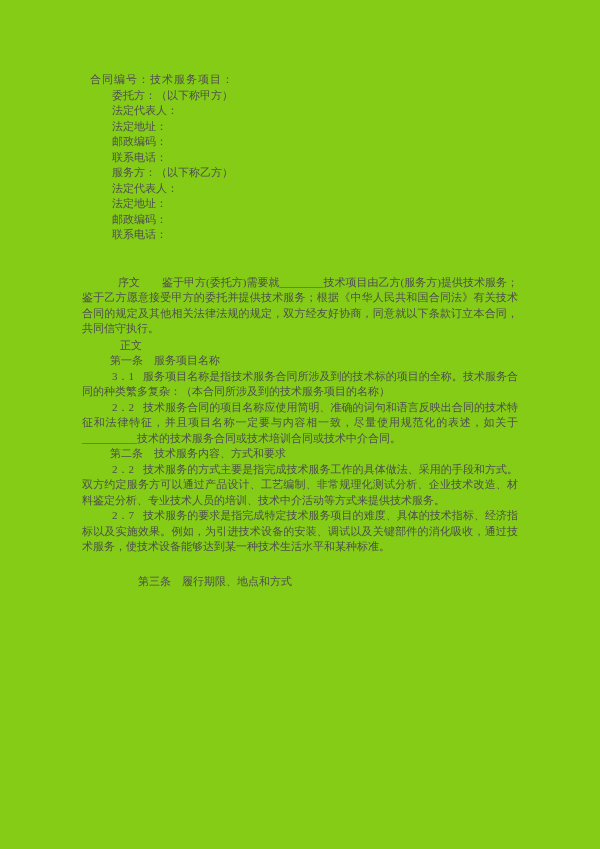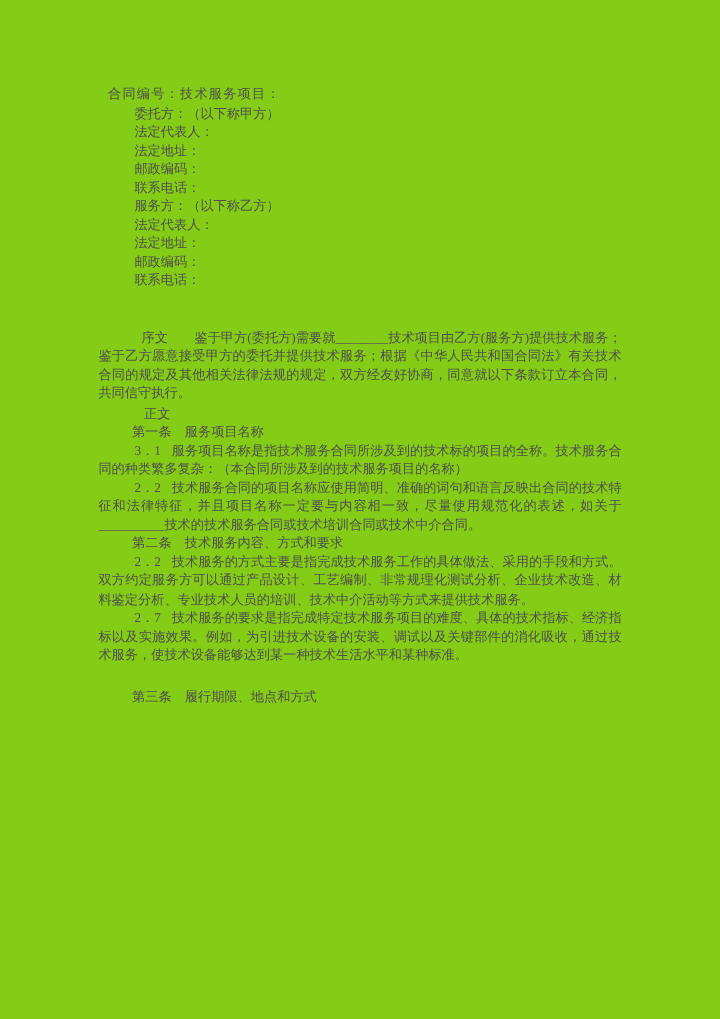--- a/index.html
+++ b/index.html
@@ -28,21 +28,21 @@
     text-indent: 36px;
     margin-bottom: 1px;
   }
   .label-gap { display: inline-block; width: 22px; }
   
   .section-label { text-indent: 38px; font-family: Liberation Serif, serif; }
   .article-title { text-indent: 28px; }
   .clause { text-align: justify; text-indent: 30px; }
   .cnum { margin-right: 9px; }
   .article-2 { }
-  .article-3 { margin-top: 19px; }
+  .article-3 { margin-top: 19px; margin-left: 28px; }
 </style>
 </head>
 <body>
 
 <div class="page">
 
   <header class="head">
     <p class="hl hl-first">合同编号：技术服务项目：</p>
     <p class="hl">委托方：（以下称甲方）</p>
     <p class="hl">法定代表人：</p>

